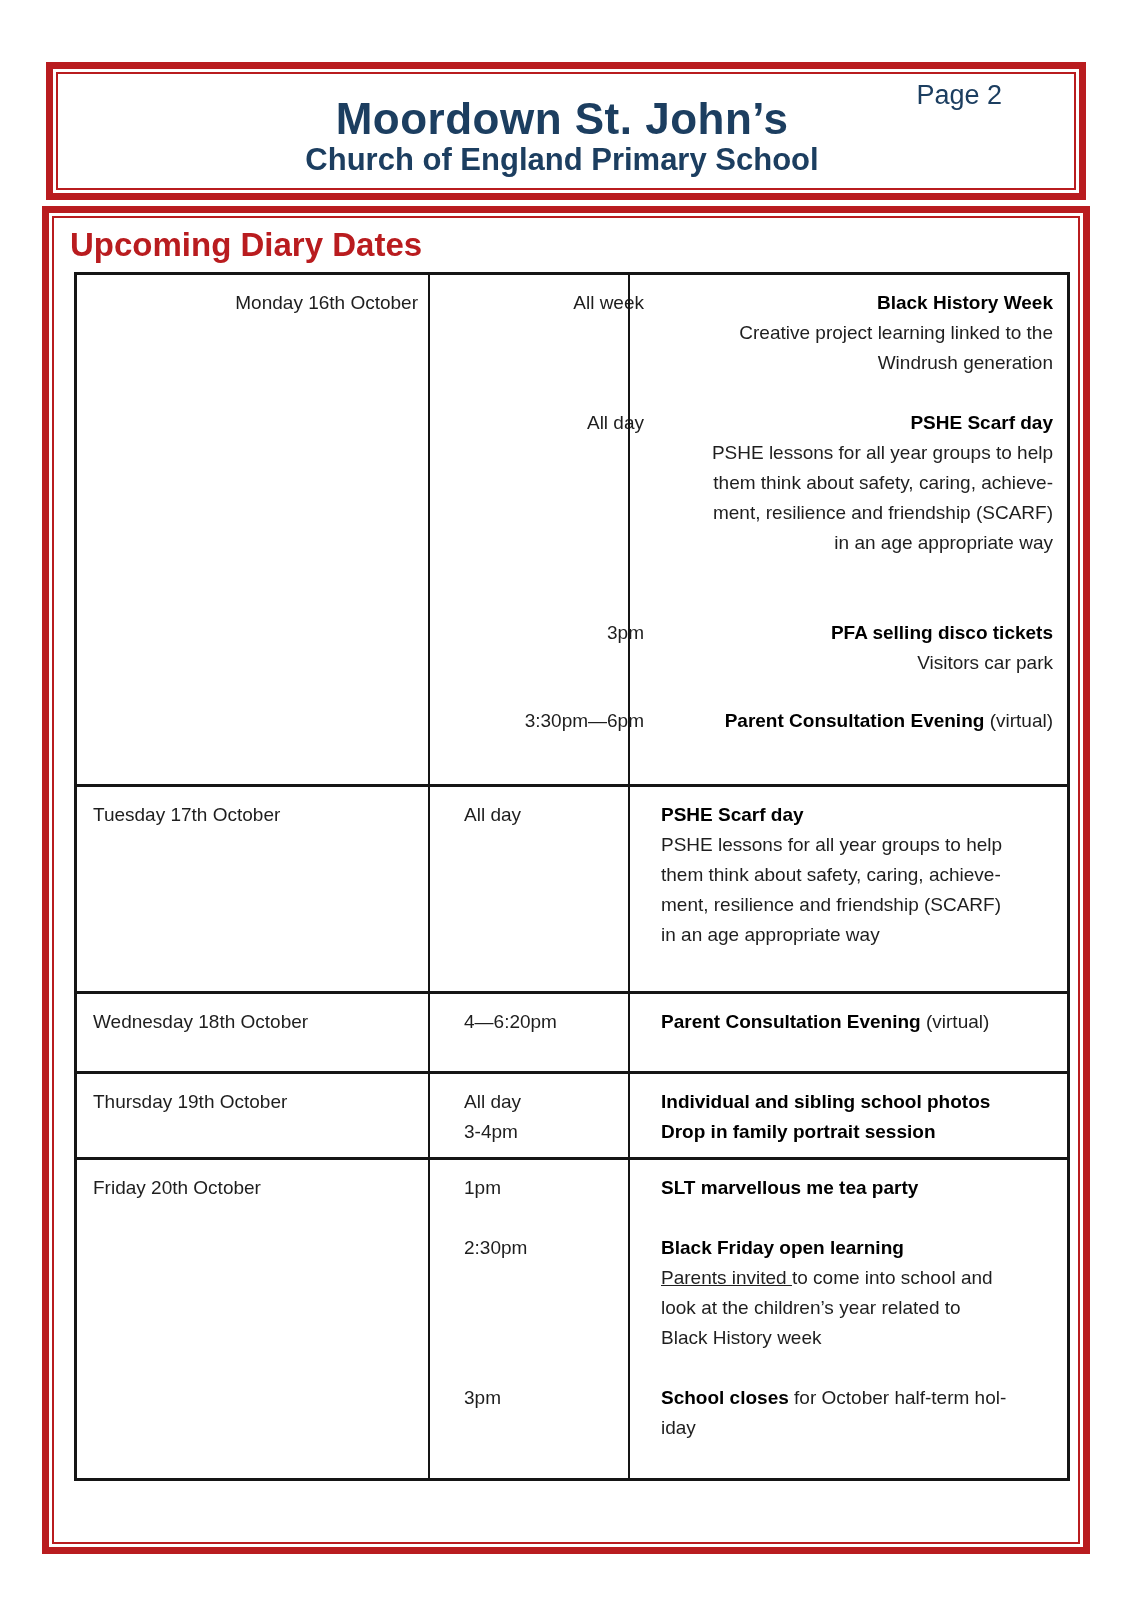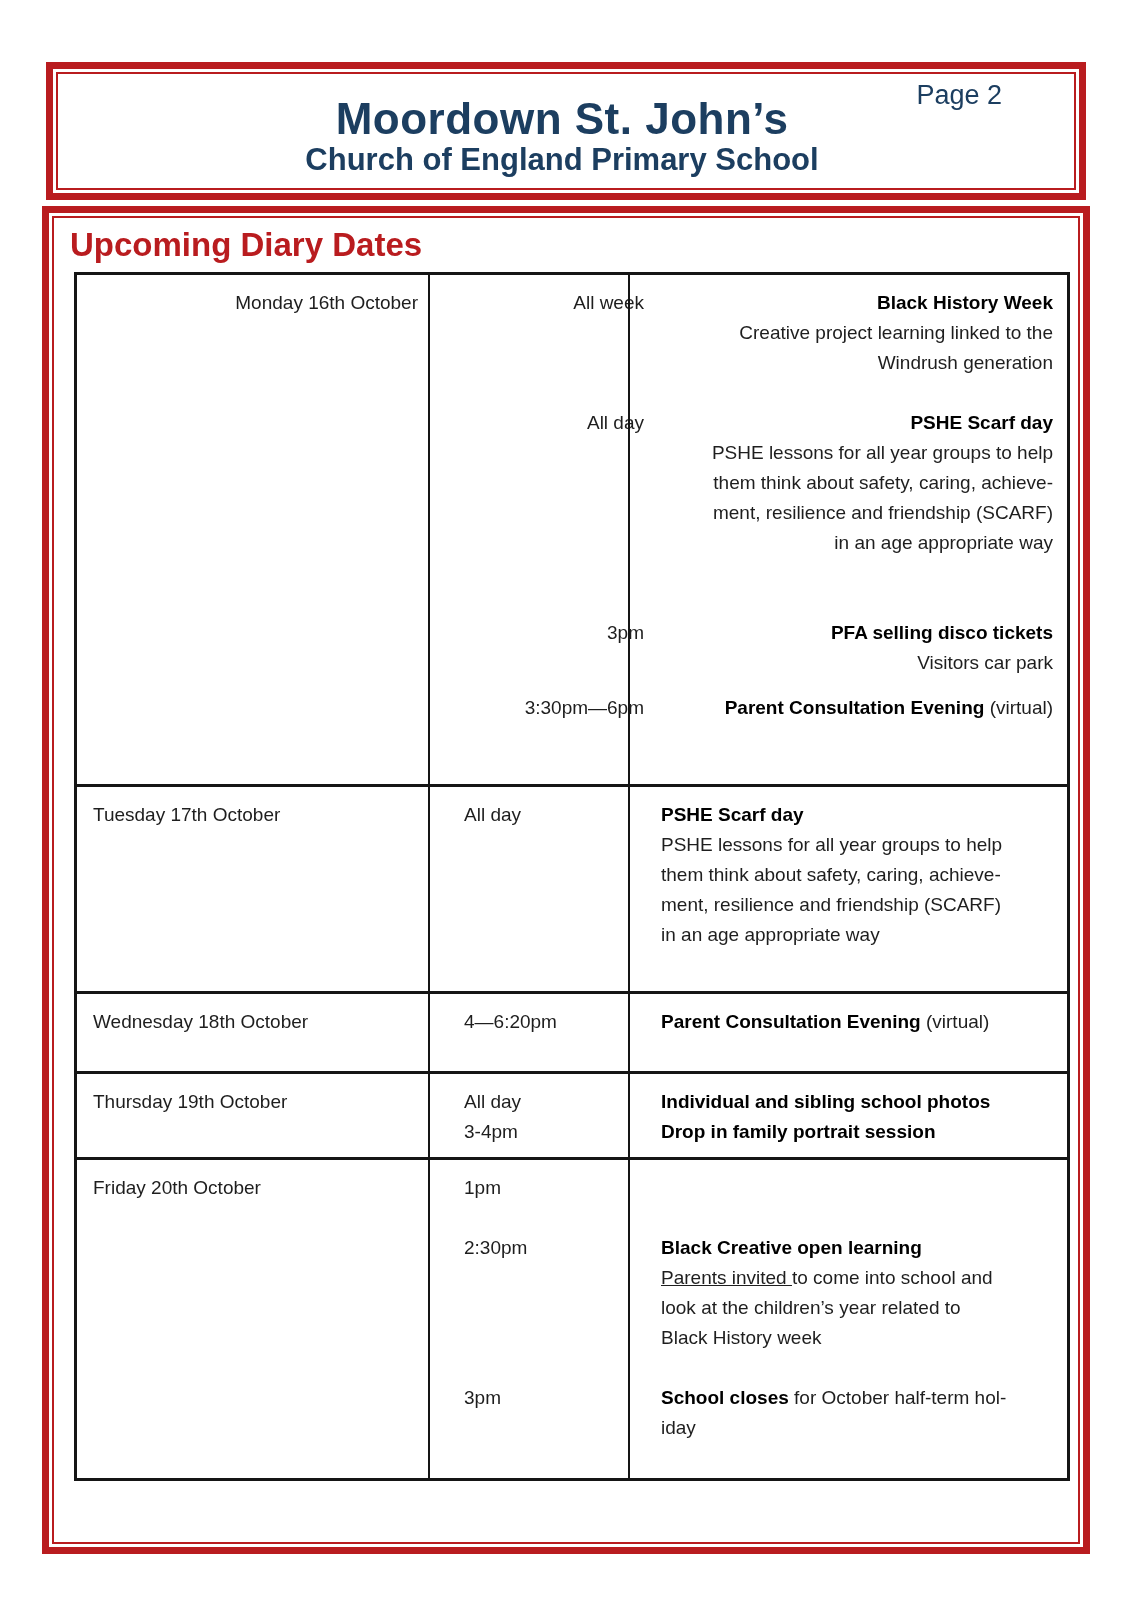--- a/index.html
+++ b/index.html
@@ -101,21 +101,21 @@
                   <div class="line"><span>in an age appropriate way</span></div>
                 </div>
               </div>
               <div class="event" style="margin-top: 60px;">
                 <div class="event-time">3pm</div>
                 <div class="event-content">
                   <div class="line"><span class="b ">PFA selling disco tickets</span></div>
                   <div class="line"><span>Visitors car park</span></div>
                 </div>
               </div>
-              <div class="event" style="margin-top: 15px;">
+              <div class="event" style="margin-top: 28px;">
                 <div class="event-time">3:30pm—6pm</div>
                 <div class="event-content">
                   <div class="line"><span class="b ">Parent Consultation Evening</span><span> (virtual)</span></div>
                 </div>
               </div>
             </div>
           </div>
           <div class="trow">
             <div class="date-cell"><span>Tuesday 17th October</span></div>
             <div class="events-cell">
@@ -157,25 +157,28 @@
                   <div class="line"><span class="b ">Drop in family portrait session</span></div>
                 </div>
               </div>
             </div>
           </div>
           <div class="trow">
             <div class="date-cell"><span>Friday 20th October</span></div>
             <div class="events-cell">
               <div class="event">
                 <div class="event-time">1pm</div>
+                <div class="event-content">
+                  <div class="line"><span class="b ">SLT marvellous me tea party</span></div>
+                </div>
               </div>
               <div class="event" style="margin-top: 30px;">
                 <div class="event-time">2:30pm</div>
                 <div class="event-content">
-                  <div class="line"><span class="b ">Black Creative open learning</span></div>
+                  <div class="line"><span class="b ">Black Friday open learning</span></div>
                   <div class="line"><span class="u">Parents invited </span><span>to come into school and</span></div>
                   <div class="line"><span>look at the children’s year related to</span></div>
                   <div class="line"><span>Black History week</span></div>
                 </div>
               </div>
               <div class="event" style="margin-top: 30px;">
                 <div class="event-time">3pm</div>
                 <div class="event-content">
                   <div class="line"><span class="b ">School closes</span><span> for October half-term hol-</span></div>
                   <div class="line"><span>iday</span></div>

